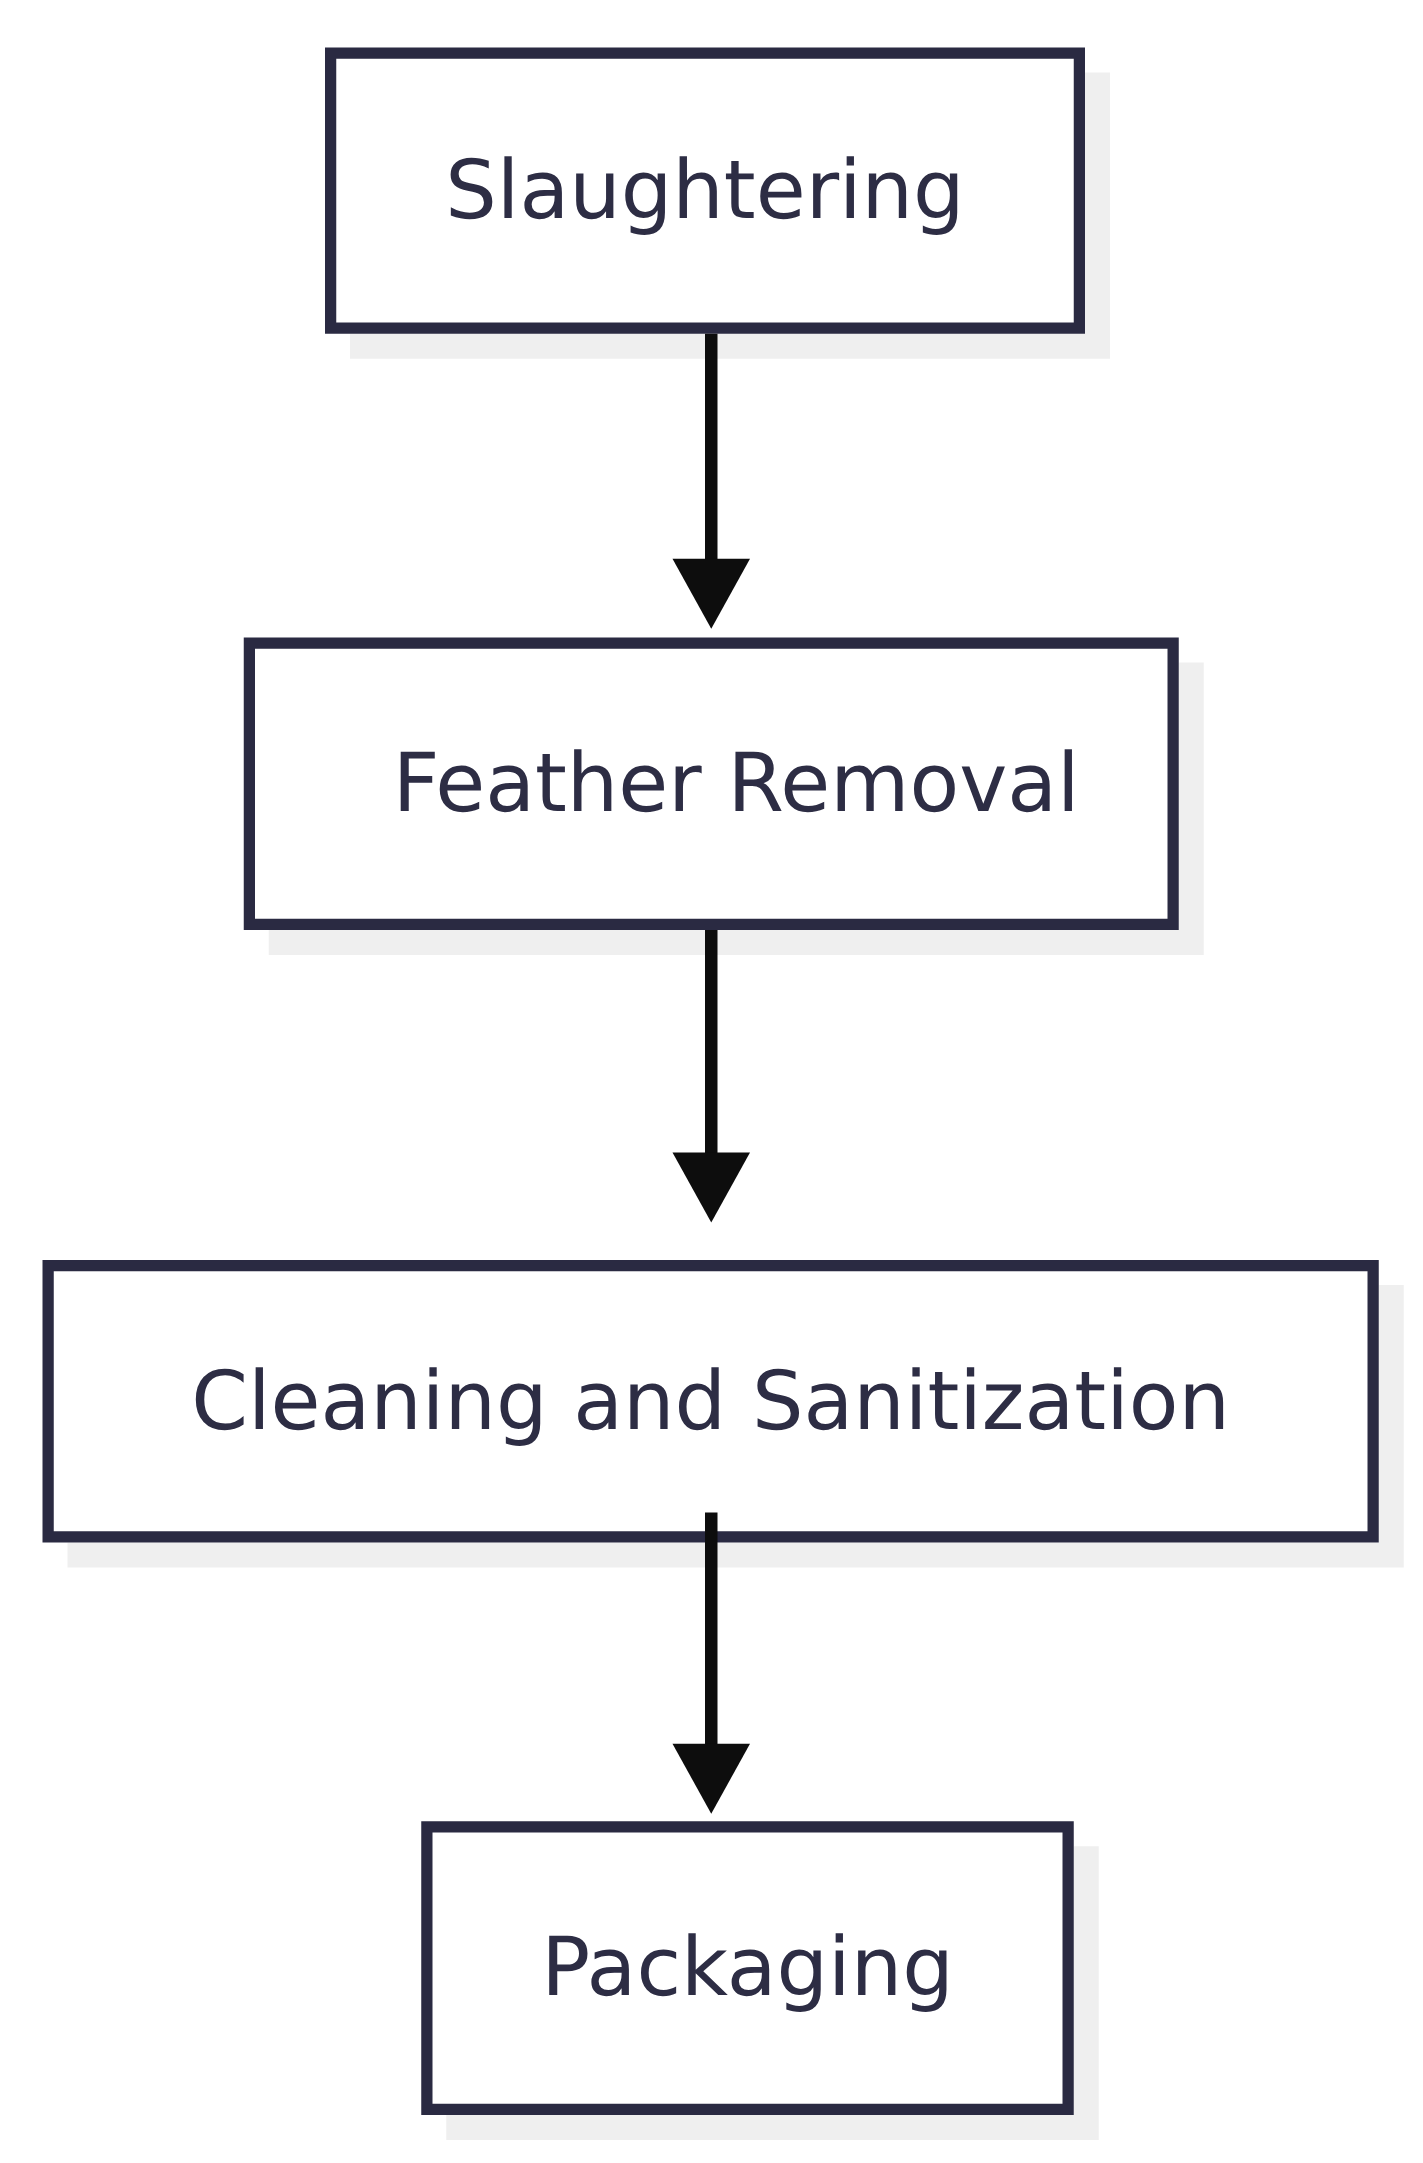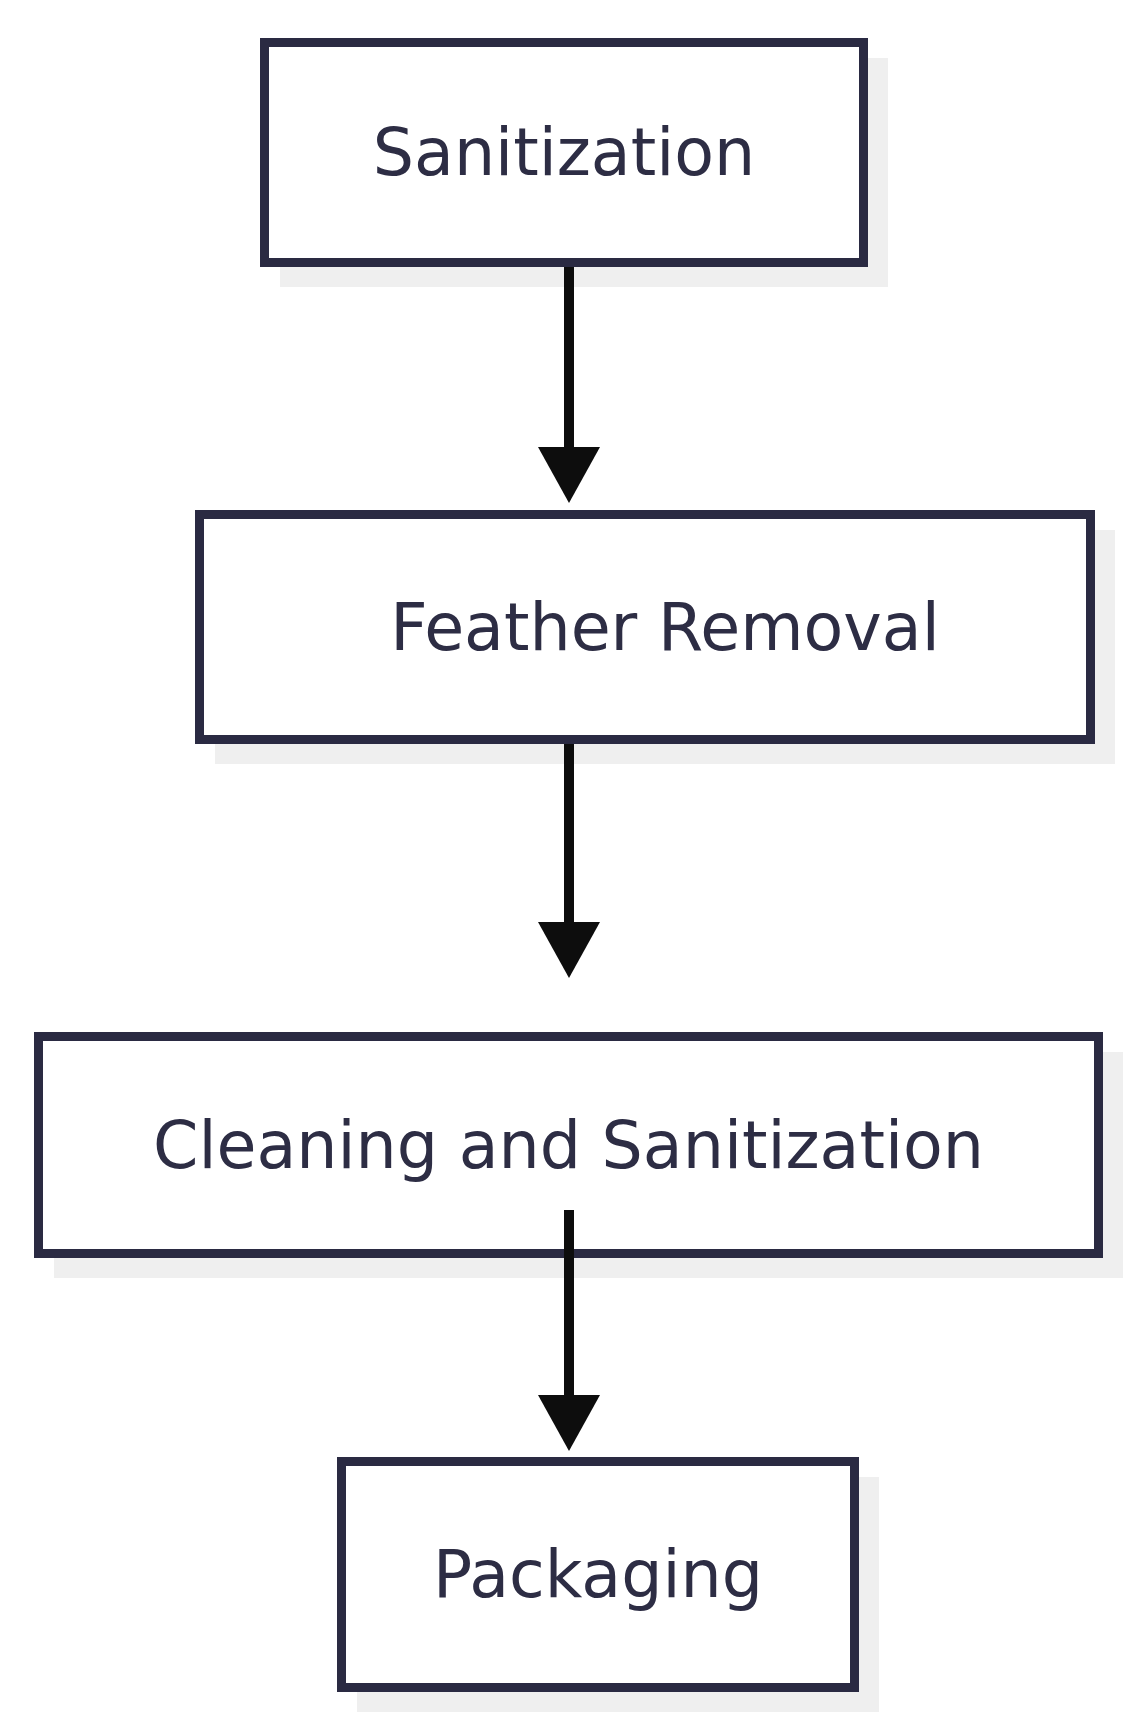--- a/index.html
+++ b/index.html
@@ -25,22 +25,22 @@
     align-items: center;
     justify-content: center;
     text-align: center;
     font-size: 65px;
     font-weight: 500;
     color: #2d2d44;
     letter-spacing: 0px;
     white-space: nowrap;
   }
   .node-1 { left: 260px; top: 38px;   width: 608px;  height: 229px; }
-  .node-2 { left: 195px; top: 510px;  width: 900px;  height: 234px; padding-left: 40px; }
-  .node-3 { left: 34px;  top: 1032px;  width: 1069px; height: 226px; }
+  .node-2 { left: 195px; top: 510px;  width: 748px;  height: 234px; padding-left: 40px; }
+  .node-3 { left: 34px;  top: 1008px;  width: 1069px; height: 226px; }
   .node-4 { left: 308px; top: 1457px; width: 522px;  height: 235px; margin-left: 29px; }
 
   .arrow {
     position: absolute;
     left: 538px;  
     width: 62px;
   }
   .arrow-shaft {
     position: absolute;
     left: 26px;   
@@ -66,21 +66,21 @@
   .arrow-3 { top: 1210px; height: 241px; }
   .arrow-3 .arrow-shaft { height: 186px; }
   .arrow-3 .arrow-head  { top: 185px; }
 </style>
 </head>
 <body>
 
 <div class="canvas">
 
   <div class="node node-1">
-    <span>Sanitization</span>
+    <span>Slaughtering</span>
   </div>
 
   <div class="arrow arrow-1">
     <div class="arrow-shaft"></div>
     <div class="arrow-head"></div>
   </div>
 
   <div class="node node-2">
     <span>Feather Removal</span>
   </div>

